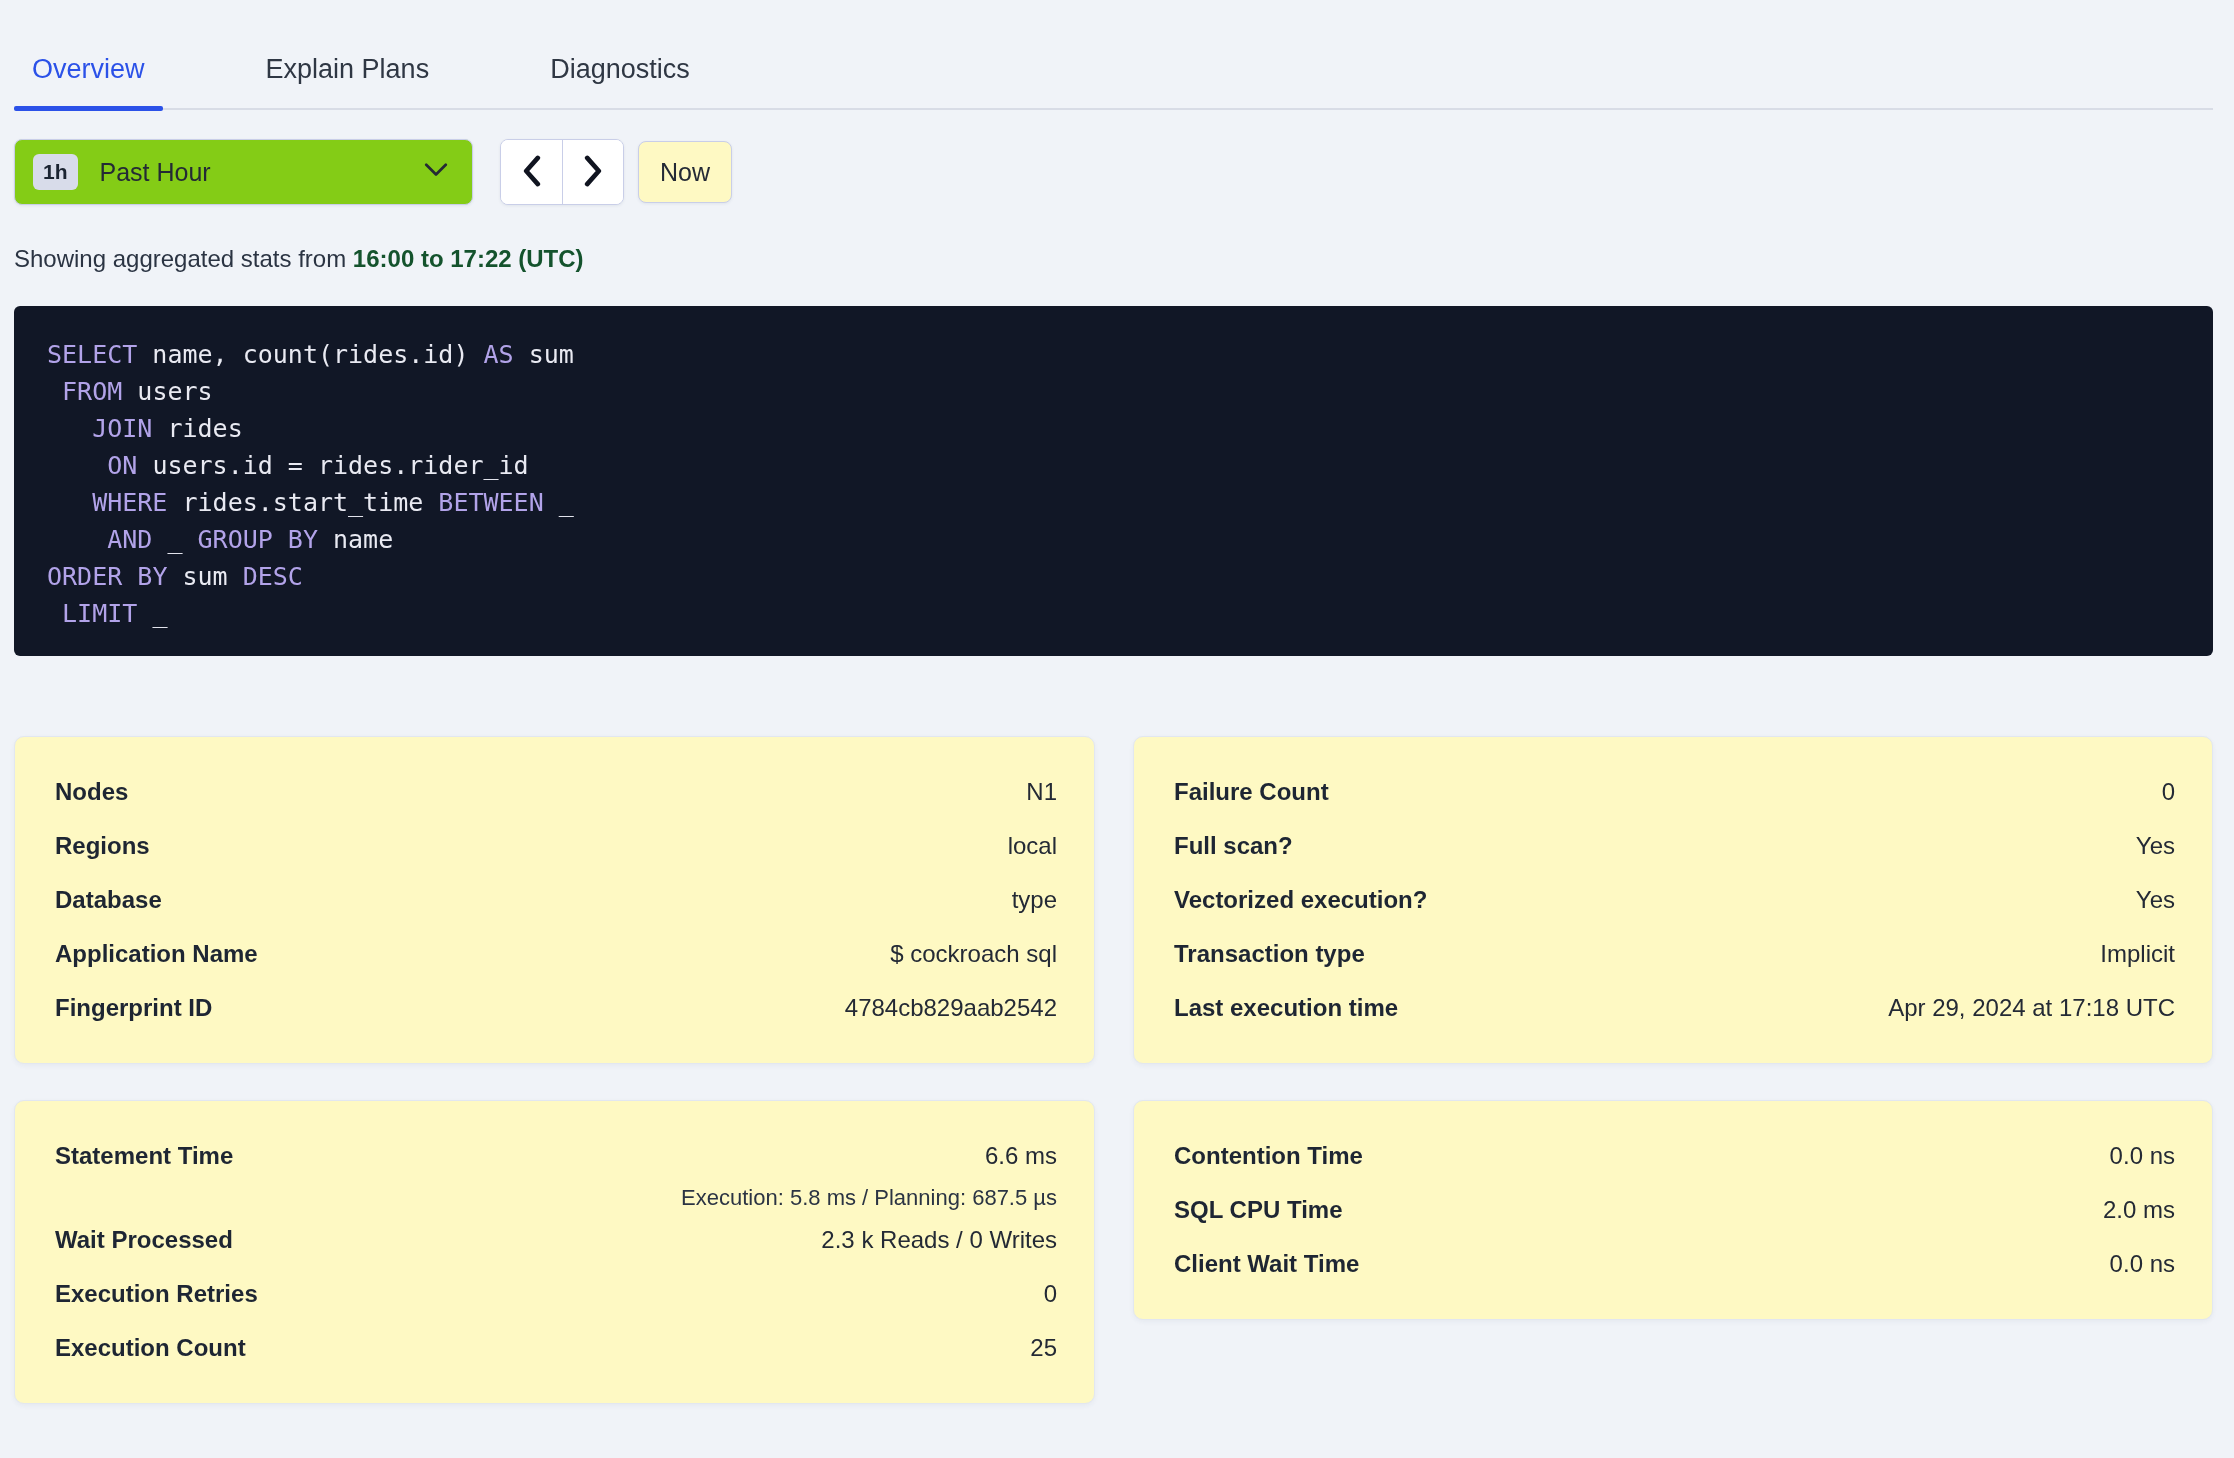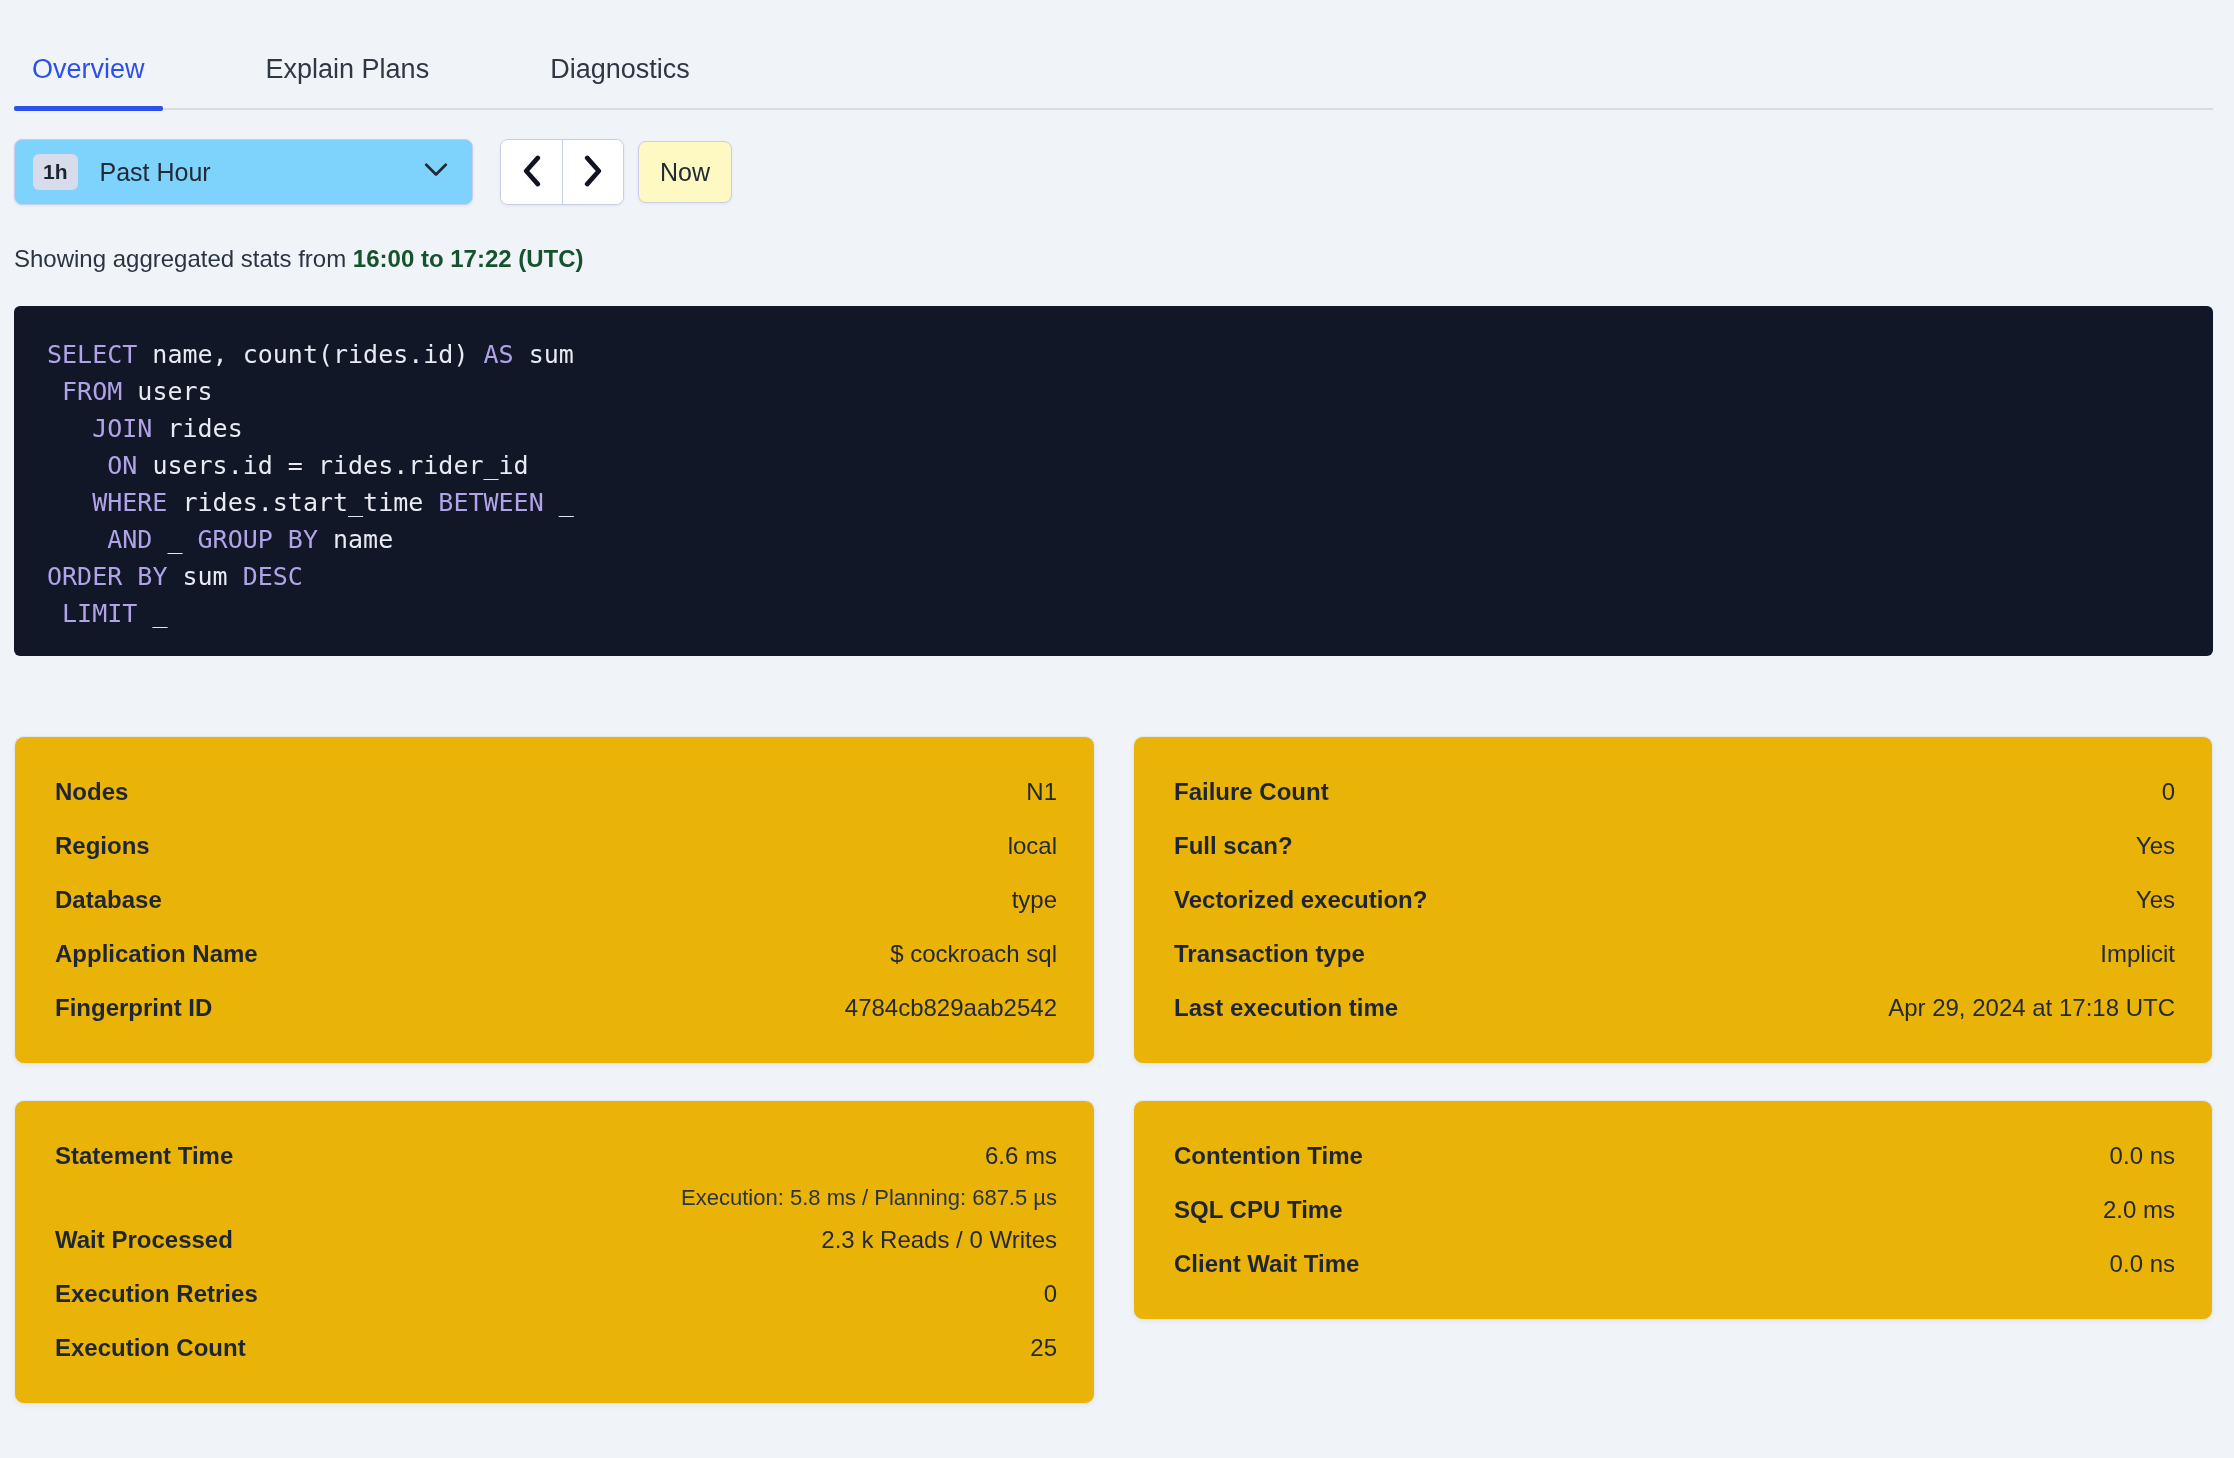--- a/index.html
+++ b/index.html
@@ -27,21 +27,21 @@
   }
   .tab.active { color: var(--accent, #2b51e8); }
   .tab.active::after {
     content:""; position:absolute; left:0; right:0; bottom:-3px;
     height:5px; background: var(--accent, #2b51e8); border-radius:2px;
   }
 
   
   .controls { margin-top: 29px; display: flex; align-items: center; height: 66px; }
   .dropdown {
-    width: 459px; height: 66px; background: #7dd3fc;
+    width: 459px; height: 66px; background: #84cc16;
     border: 1px solid #c9cee8; border-radius: 8px;
     display: flex; align-items: center; padding: 0 24px 0 18px;
     box-shadow: 0 1px 3px rgba(44,59,93,0.08); cursor: pointer;
   }
   .badge-1h {
     background: #d8dcea; border-radius: 6px; font-weight: 700;
     font-size: 21px; color: #1b2432; padding: 8px 10px; line-height: 20px;
   }
   .dropdown .range-label { font-size: 25px; margin-left: 22px; flex: 1; text-align: left; }
   .pager {
@@ -72,21 +72,21 @@
     font-size: 25px; line-height: 37px; color: var(--code-text, #e9eaf2);
     white-space: pre;
   }
   .codeblock .kw { color: var(--code-kw, #b2a3e9); }
 
   
   .cards-row { display: flex; gap: 38px; align-items: flex-start; }
   .cards-row.r1 { margin-top: 80px; }
   .cards-row.r2 { margin-top: 36px; }
   .card {
-    background: #eab308; border: 1px solid #e2e7f0; border-radius: 10px;
+    background: #fef9c3; border: 1px solid #e2e7f0; border-radius: 10px;
     box-shadow: 0 2px 5px rgba(44,59,93,0.05);
     padding: 28px 37px 28px 40px;
   }
   .card.c-left { width: 1081px; }
   .card.c-right { width: 1080px; }
   .kv-row {
     height: 54px; display: flex; align-items: center;
     justify-content: space-between; font-size: 24px;
   }
   .kv-row .lbl { font-weight: 700; color: #1e2633; }

